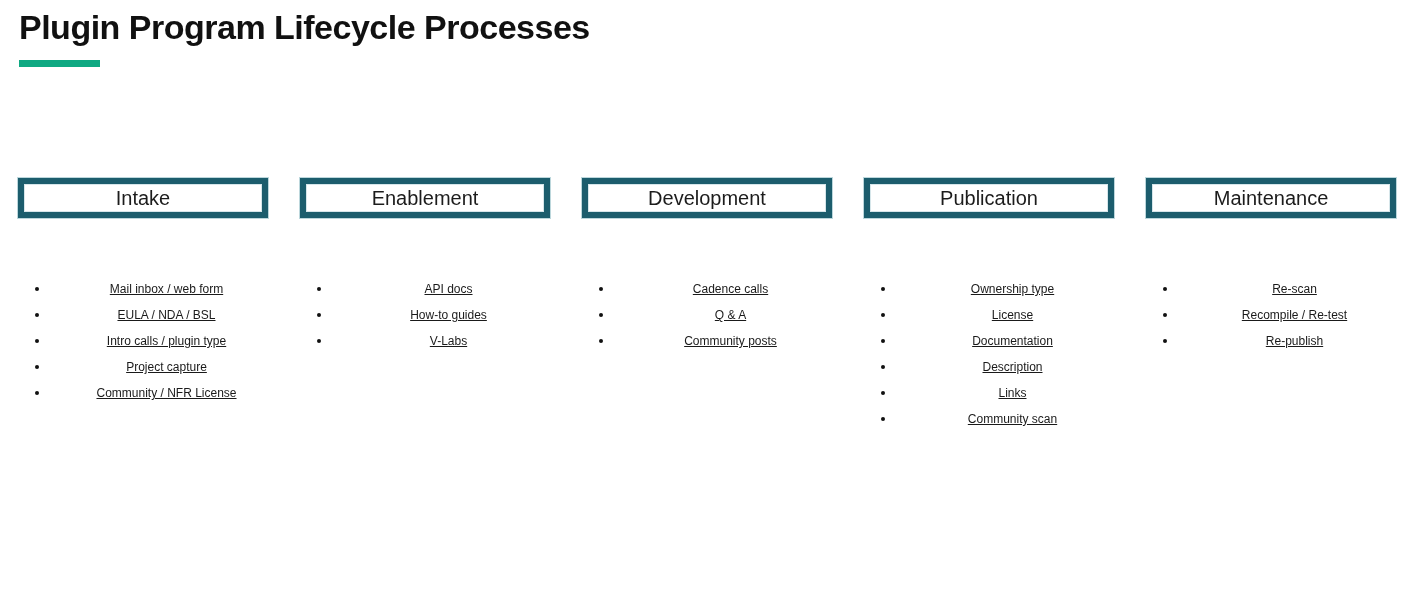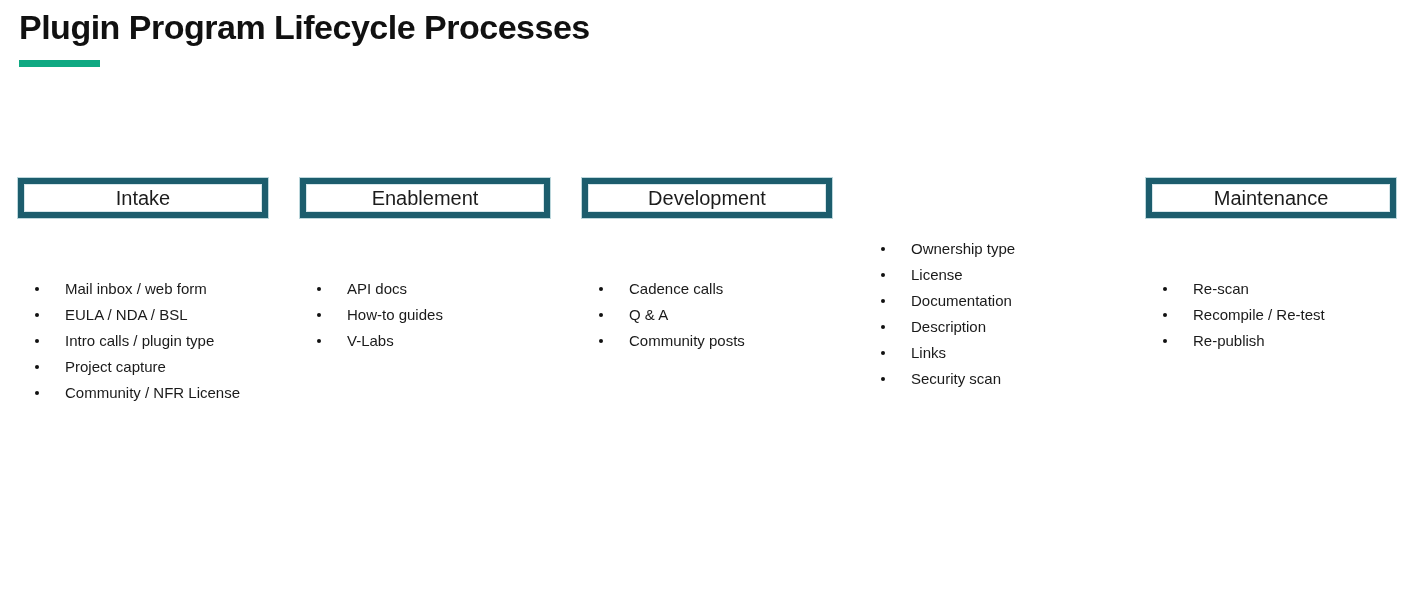--- a/index.html
+++ b/index.html
@@ -26,43 +26,44 @@
     left: 19px; top: 60px;
     width: 81px; height: 7px;
     background: var(--accent);
   }
   .columns {
     position: absolute;
     left: 18px; top: 178px;
     display: flex;
     gap: 32px;
   }
-  .column { width: 250px; }
+  .column { width: 250px; text-align: center; }
   .stage-box {
     width: 250px; height: 40px;
     background: #ffffff;
     border: 6px solid var(--teal);
     outline: 1px solid #BCD7DC;
     box-shadow: inset 0 0 0 1px #D6E6EA;
     display: flex;
     align-items: center;
     justify-content: center;
     font-size: 20px;
     color: #1c1c1c;
   }
   .stage-list {
     list-style: none;
     margin-top: 58px;
   }
   .stage-list li {
     position: relative;
     padding-left: 47px;
-    font-size: 15px;
+    font-size: 12px;
     line-height: 26px;
     color: var(--text);
+    text-decoration: underline;
   }
   .stage-list li::before {
     content: "";
     position: absolute;
     left: 17px; top: 11px;
     width: 4px; height: 4px;
     border-radius: 50%;
     background: #111111;
   }
 </style>
@@ -97,27 +98,28 @@
   <div class="column">
     <div class="stage-box">Development</div>
     <ul class="stage-list">
       <li>Cadence calls</li>
       <li>Q &amp; A</li>
       <li>Community posts</li>
     </ul>
   </div>
 
   <div class="column">
+    <div class="stage-box">Publication</div>
     <ul class="stage-list">
       <li>Ownership type</li>
       <li>License</li>
       <li>Documentation</li>
       <li>Description</li>
       <li>Links</li>
-      <li>Security scan</li>
+      <li>Community scan</li>
     </ul>
   </div>
 
   <div class="column">
     <div class="stage-box">Maintenance</div>
     <ul class="stage-list">
       <li>Re-scan</li>
       <li>Recompile / Re-test</li>
       <li>Re-publish</li>
     </ul>

